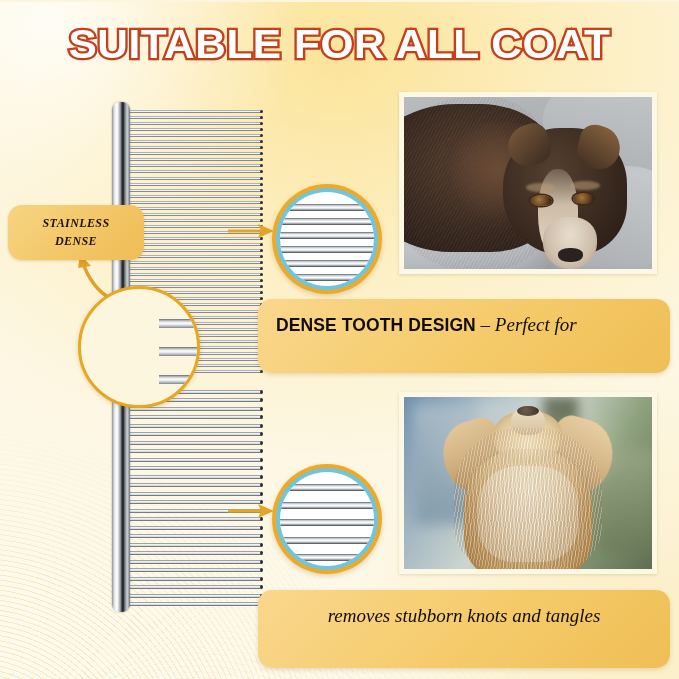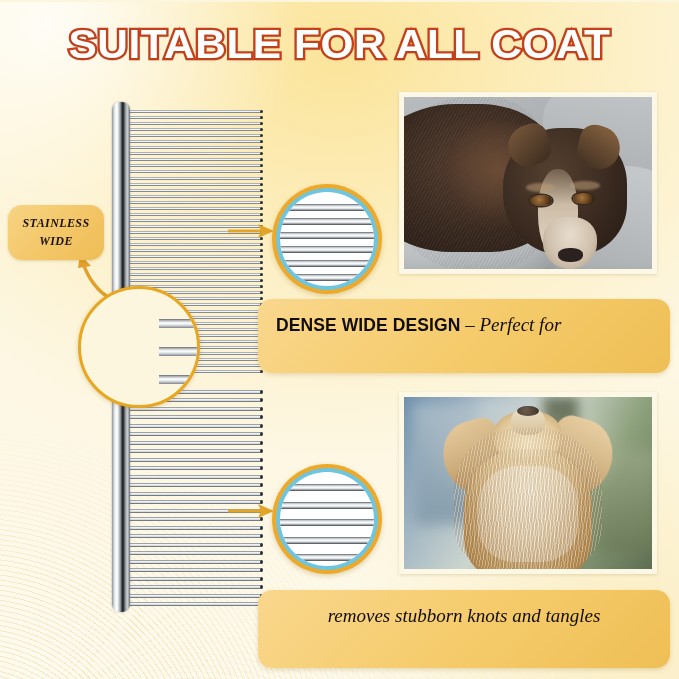--- a/index.html
+++ b/index.html
@@ -121,21 +121,21 @@
   }
   .sz-tooth {
     position:absolute; left:78px; width:46px; height:9px;
     background:linear-gradient(to bottom, #656b6f 0%, #c4c9cc 22%, #ffffff 46%, #dfe3e6 66%, #7f8589 100%);
     border-radius:0 3px 3px 0;
   }
 
   
   .ss-badge {
     position:absolute; left:8px; top:203px;
-    width:96px; height:55px;
+    width:136px; height:55px;
     border-radius:14px;
     background:linear-gradient(135deg, #f7d483 0%, #f3c667 55%, #eebd55 100%);
     box-shadow:0 1px 3px rgba(160,120,30,.28);
     display:flex; flex-direction:column;
     align-items:center; justify-content:center;
     font-family:"Liberation Serif", serif;
     font-weight:bold; font-style:italic;
     font-size:12px; color:#1a1208;
     line-height:1.45;
     letter-spacing:.4px;
@@ -426,21 +426,21 @@
 
   <div class="spine-zoom">
     <div class="sz-rod"></div>
     <div class="sz-tooth" style="top:30px"></div>
     <div class="sz-tooth" style="top:58px"></div>
     <div class="sz-tooth" style="top:86px"></div>
   </div>
 
   <div class="ss-badge">
     <span>STAINLESS</span>
-    <span>WIDE</span>
+    <span>DENSE</span>
   </div>
   <svg class="ss-arrow" viewBox="0 0 40 50">
     <path d="M34 46 C22 40 12 26 7 11" stroke="#e0a02a" stroke-width="3.4" fill="none" stroke-linecap="round"></path>
     <path d="M4 2 L15 14 L2 16 Z" fill="#e0a02a"></path>
   </svg>
 
   <svg class="arrow-line arrow1" viewBox="0 0 48 22">
     <path d="M1 11 L34 11" stroke="#e3a527" stroke-width="3" stroke-linecap="round"></path>
     <path d="M46 11 L30 4 L33 11 L30 18 Z" fill="#e3a527"></path>
   </svg>
@@ -511,21 +511,21 @@
       <div class="p2-snout"></div>
       <div class="p2-nose"></div>
       <div class="p2-fur"></div>
       <div class="p2-fur2"></div>
       <div class="p2-glow"></div>
     </div>
   </div>
 
   <div class="callout callout1">
     <div class="c-line">
-      <span class="c-strong">DENSE WIDE DESIGN</span><span class="c-em"> – </span><span class="c-em">Perfect for</span>
+      <span class="c-strong">DENSE TOOTH DESIGN</span><span class="c-em"> – </span><span class="c-em">Perfect for</span>
     </div>
   </div>
 
   <div class="callout callout2">
     <div class="c-line c-em">removes stubborn knots and tangles</div>
   </div>
 
 </div>
 
 </body></html>

